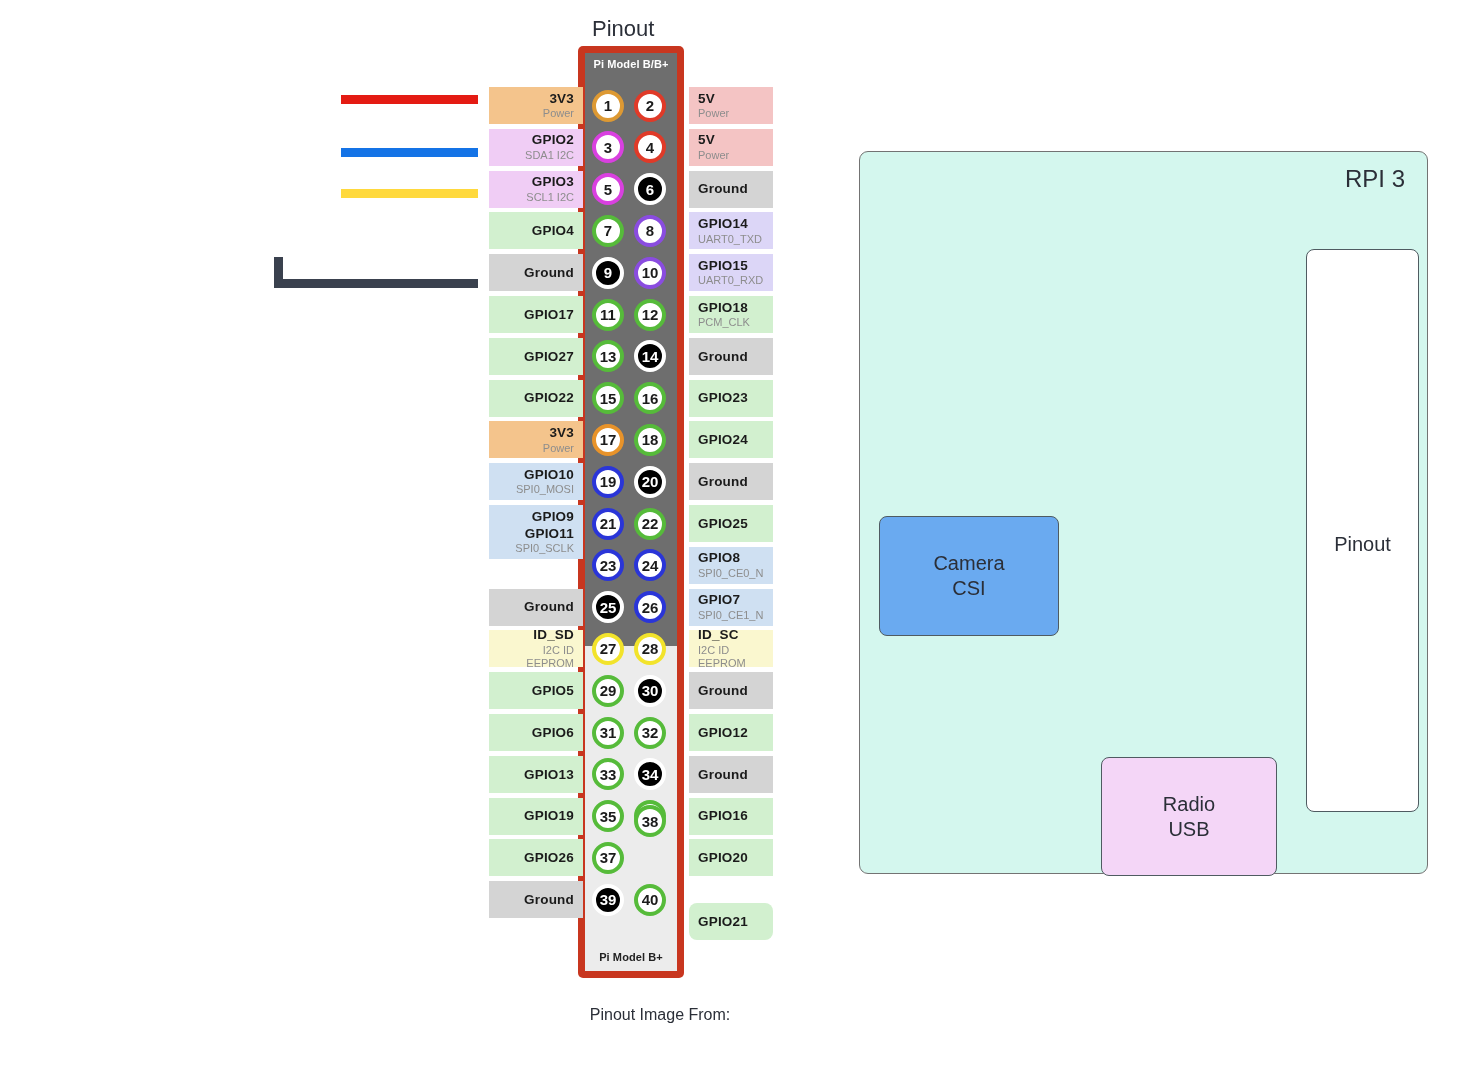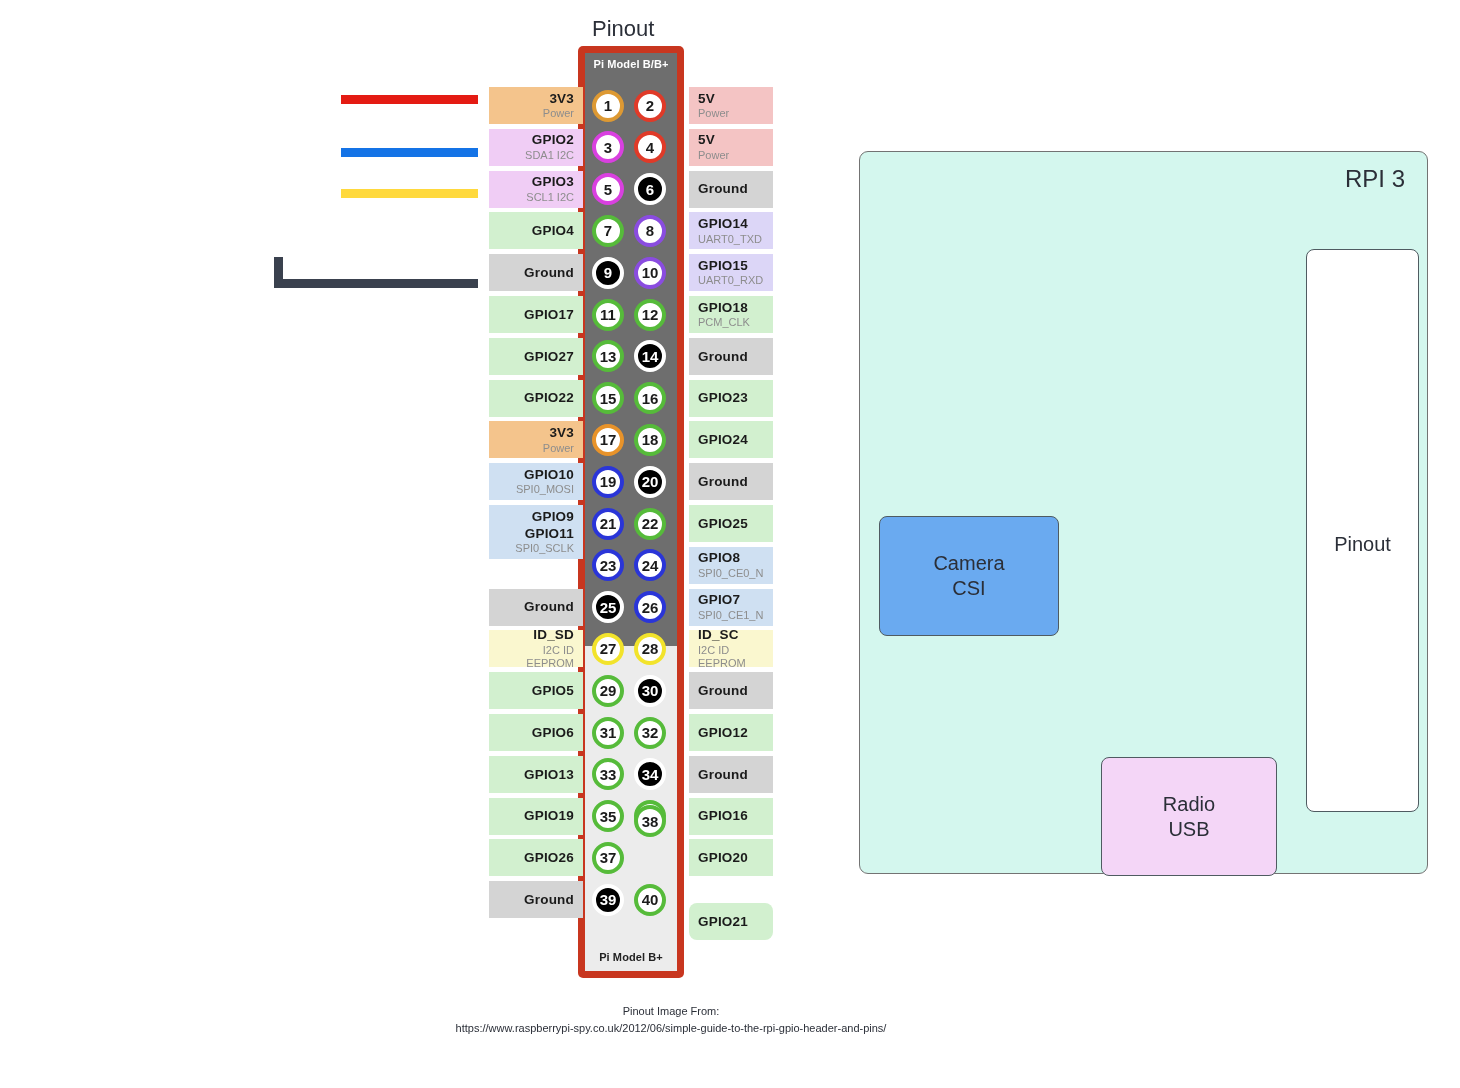--- a/index.html
+++ b/index.html
@@ -153,22 +153,22 @@
   .pin.col-odd{left:103px;}
   .pin.col-even{left:145px;}
   .pin.sq{border-radius:50% 50% 50% 50%;}
   .pin.sq::before{
     content:"";position:absolute;left:-11px;top:3px;
     width:12px;height:18px;background:#dd9933;border-radius:2px;z-index:-1;
   }
 
   
   #caption{
-    position:absolute;left:16px;top:1003px;width:1310px;
-    text-align:center;font-size:11px;color:#2b2f38;line-height:1.55;
+    position:absolute;left:5px;top:1003px;width:1310px;
+    text-align:center;font-size:16px;color:#2b2f38;line-height:1.55;
   }
   #caption .l2{display:block;}
 </style>
 </head>
 <body>
 
 <div class="stage">
 
   <div id="title">Pinout</div>
 
@@ -378,16 +378,15 @@
     <span>Radio
 USB</span>
   </div>
 
   <div class="box" id="pinout-box">
     <span>Pinout</span>
   </div>
 
   <div id="caption">
     <span class="l2">Pinout Image From:</span>
-    <span class="l2">https://www.raspberrypi-spy.co.uk/2012/06/simple-guide-to-the-rpi-gpio-header-and-pins/</span>
   </div>
 
 </div>
 
 </body></html>

